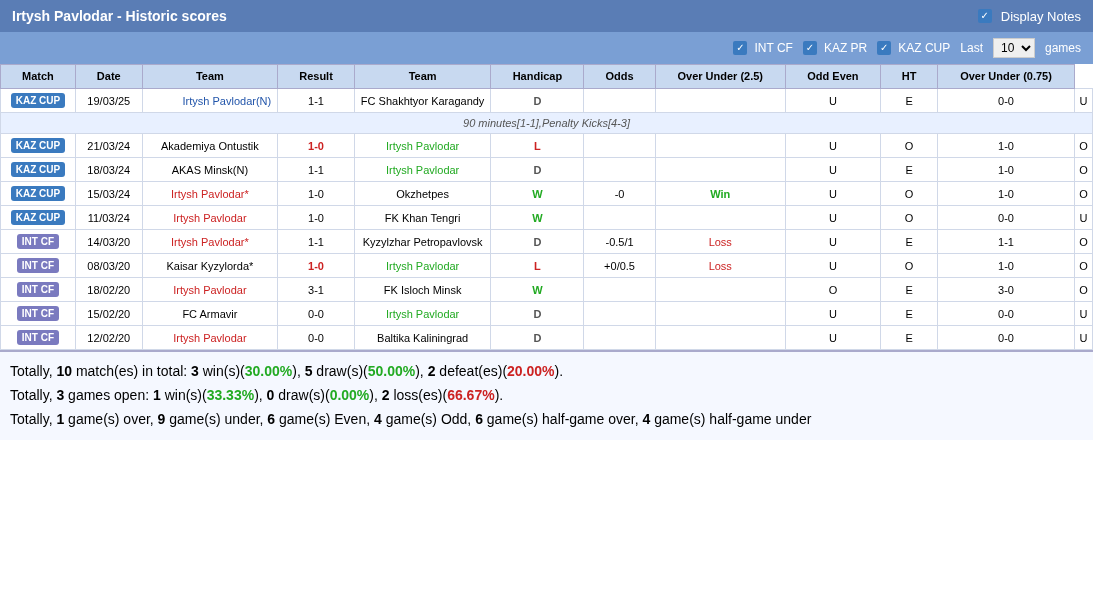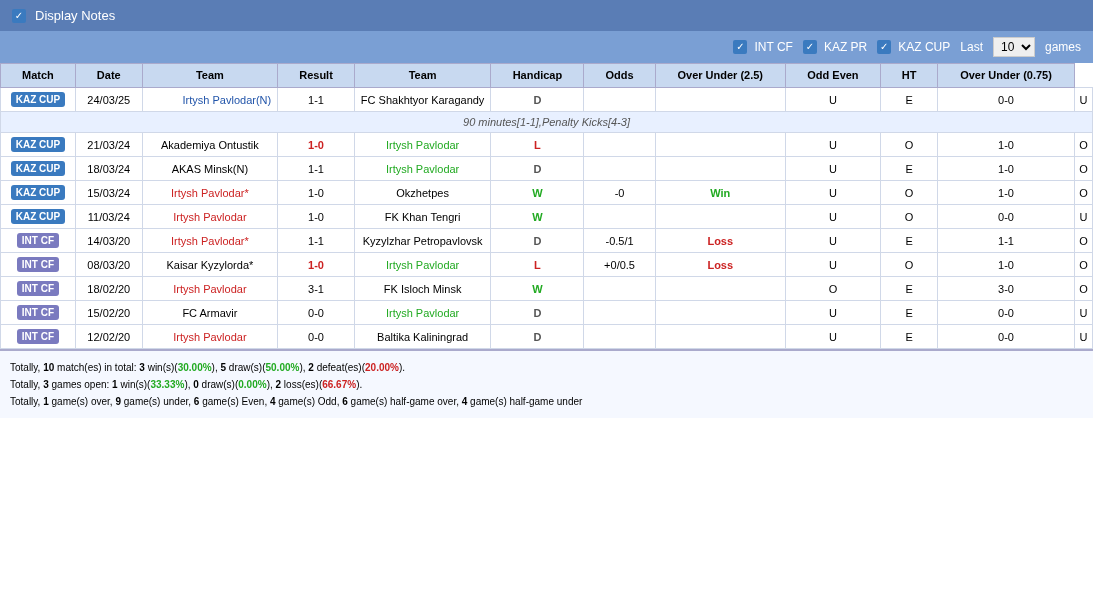--- a/index.html
+++ b/index.html
@@ -71,32 +71,32 @@
     .team-red { color: #cc2222; margin-left: 44px; }
     .team-green { color: #22aa22; }
 
     .result-red { color: #cc2222; font-weight: bold; }
 
     .outcome-w { color: #22aa22; font-weight: bold; }
     .outcome-l { color: #cc2222; font-weight: bold; }
     .outcome-d { color: #555; font-weight: bold; }
 
     .odds-win { color: #22aa22; font-weight: bold; }
-    .odds-loss { color: #cc2222; font-weight: bold; }
+    .odds-loss { color: #cc2222; font-weight: normal; }
 
     .note-row td {
       background: #e8f0ff;
       color: #555;
       font-style: italic;
       text-align: center;
     }
 
     .summary {
       padding: 8px 10px;
-      font-size: 10px;
+      font-size: 14px;
       line-height: 1.7;
       border-top: 2px solid #aac;
       background: #f5f8ff;
     }
     .summary span.bold { font-weight: bold; }
     .summary span.red { color: #cc2222; font-weight: bold; }
     .summary span.green { color: #22aa22; font-weight: bold; }
 
     .checkbox-check {
       display: inline-block;
@@ -107,20 +107,21 @@
       line-height: 14px;
       font-size: 10px;
       border-radius: 2px;
       margin-right: 3px;
     }
   </style>
 </head>
 <body>
 
 <div class="header">
+  <span class="header-title">Irtysh Pavlodar - Historic scores</span>
   <div class="header-right">
     <span class="checkbox-check">✓</span>
     <span>Display Notes</span>
   </div>
 </div>
 
 <div class="filter-row">
   <label>
     <span class="checkbox-check">✓</span>
     <span>INT CF</span>
@@ -159,21 +160,21 @@
       <th>Over Under (2.5)</th>
       <th>Odd Even</th>
       <th>HT</th>
       <th>Over Under (0.75)</th>
     </tr>
   </thead>
   <tbody id="table-body">
 
     <tr>
       <td><span class="match-badge badge-kaz">KAZ CUP</span></td>
-      <td>24/03/25</td>
+      <td>19/03/25</td>
       <td class="team-blue">Irtysh Pavlodar(N)</td>
       <td class="">1-1</td>
       <td class="">FC Shakhtyor Karagandy</td>
       <td class="outcome-d">D</td>
       <td></td>
       <td></td>
       <td>U</td>
       <td>E</td>
       <td>0-0</td>
       <td>U</td>

